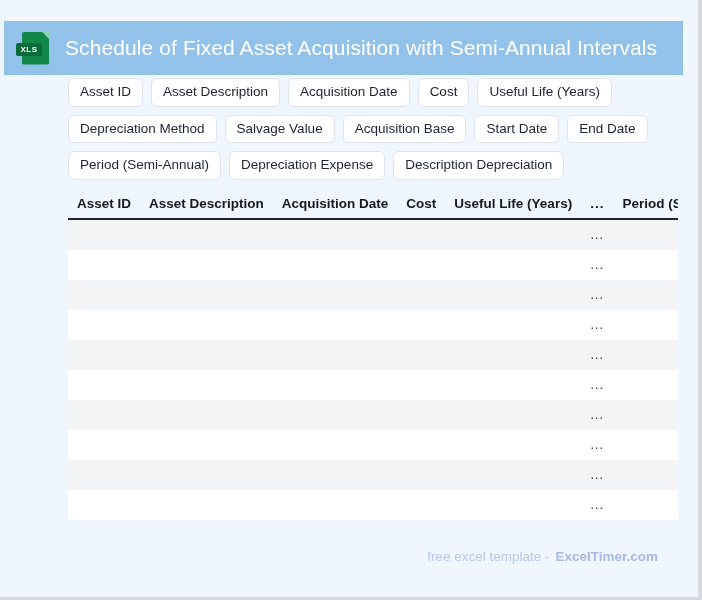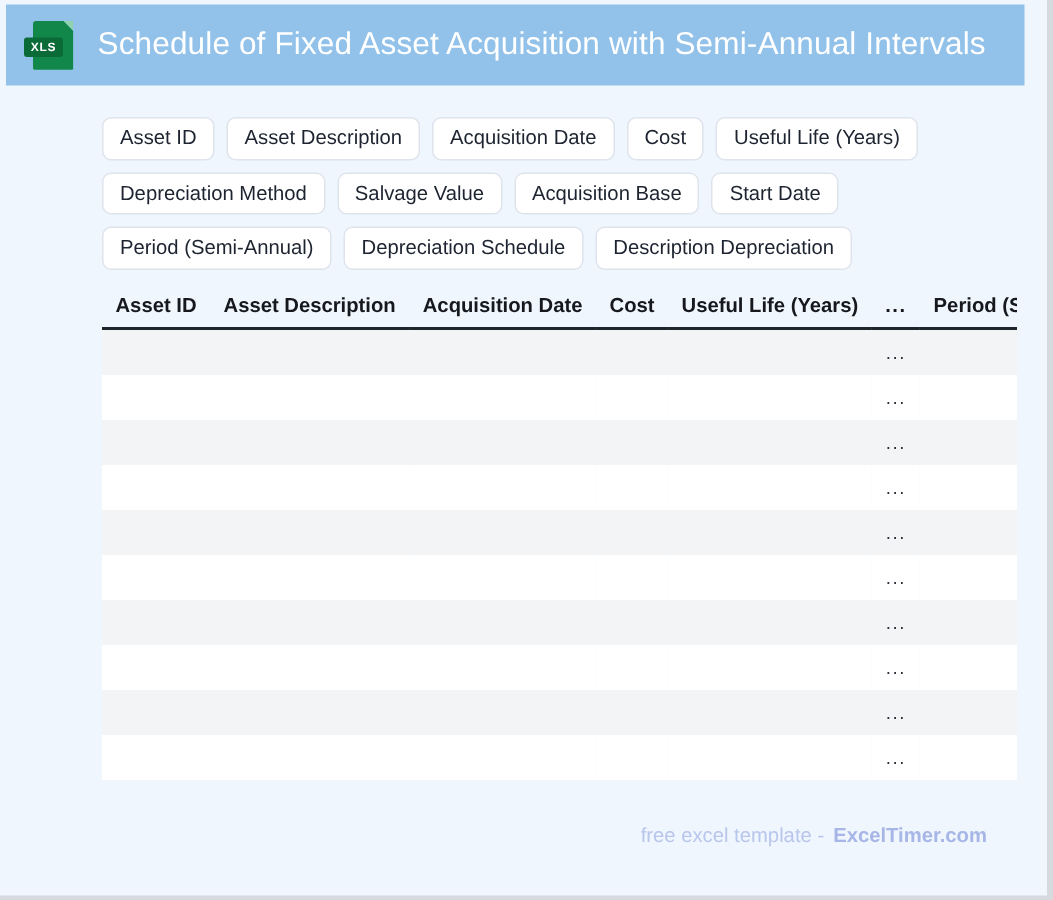--- a/index.html
+++ b/index.html
@@ -21,21 +21,21 @@
     box-sizing: border-box;
     border-right: 4px solid #d6d9de;
     border-bottom: 3px solid #d6d9de;
     overflow: hidden;
   }
 
   
   .header-bar {
     position: absolute;
     left: 4px;
-    top: 3px;
+    top: 21px;
     width: 679px;
     height: 54px;
     background: #92c2ea;
     display: flex;
     align-items: center;
     padding-left: 18px;
     box-sizing: border-box;
   }
   .xls-icon {
     position: relative;
@@ -181,24 +181,25 @@
       <div class="pill">Asset Description</div>
       <div class="pill">Acquisition Date</div>
       <div class="pill">Cost</div>
       <div class="pill">Useful Life (Years)</div>
     </div>
     <div class="pill-row">
       <div class="pill">Depreciation Method</div>
       <div class="pill">Salvage Value</div>
       <div class="pill">Acquisition Base</div>
       <div class="pill">Start Date</div>
+      <div class="pill">End Date</div>
     </div>
     <div class="pill-row">
       <div class="pill">Period (Semi-Annual)</div>
-      <div class="pill">Depreciation Schedule</div>
+      <div class="pill">Depreciation Expense</div>
       <div class="pill">Description Depreciation</div>
     </div>
   </div>
 
   <div class="table-wrap">
     <table class="preview">
       <thead>
         <tr>
           <th>Asset ID</th>
           <th>Asset Description</th>

